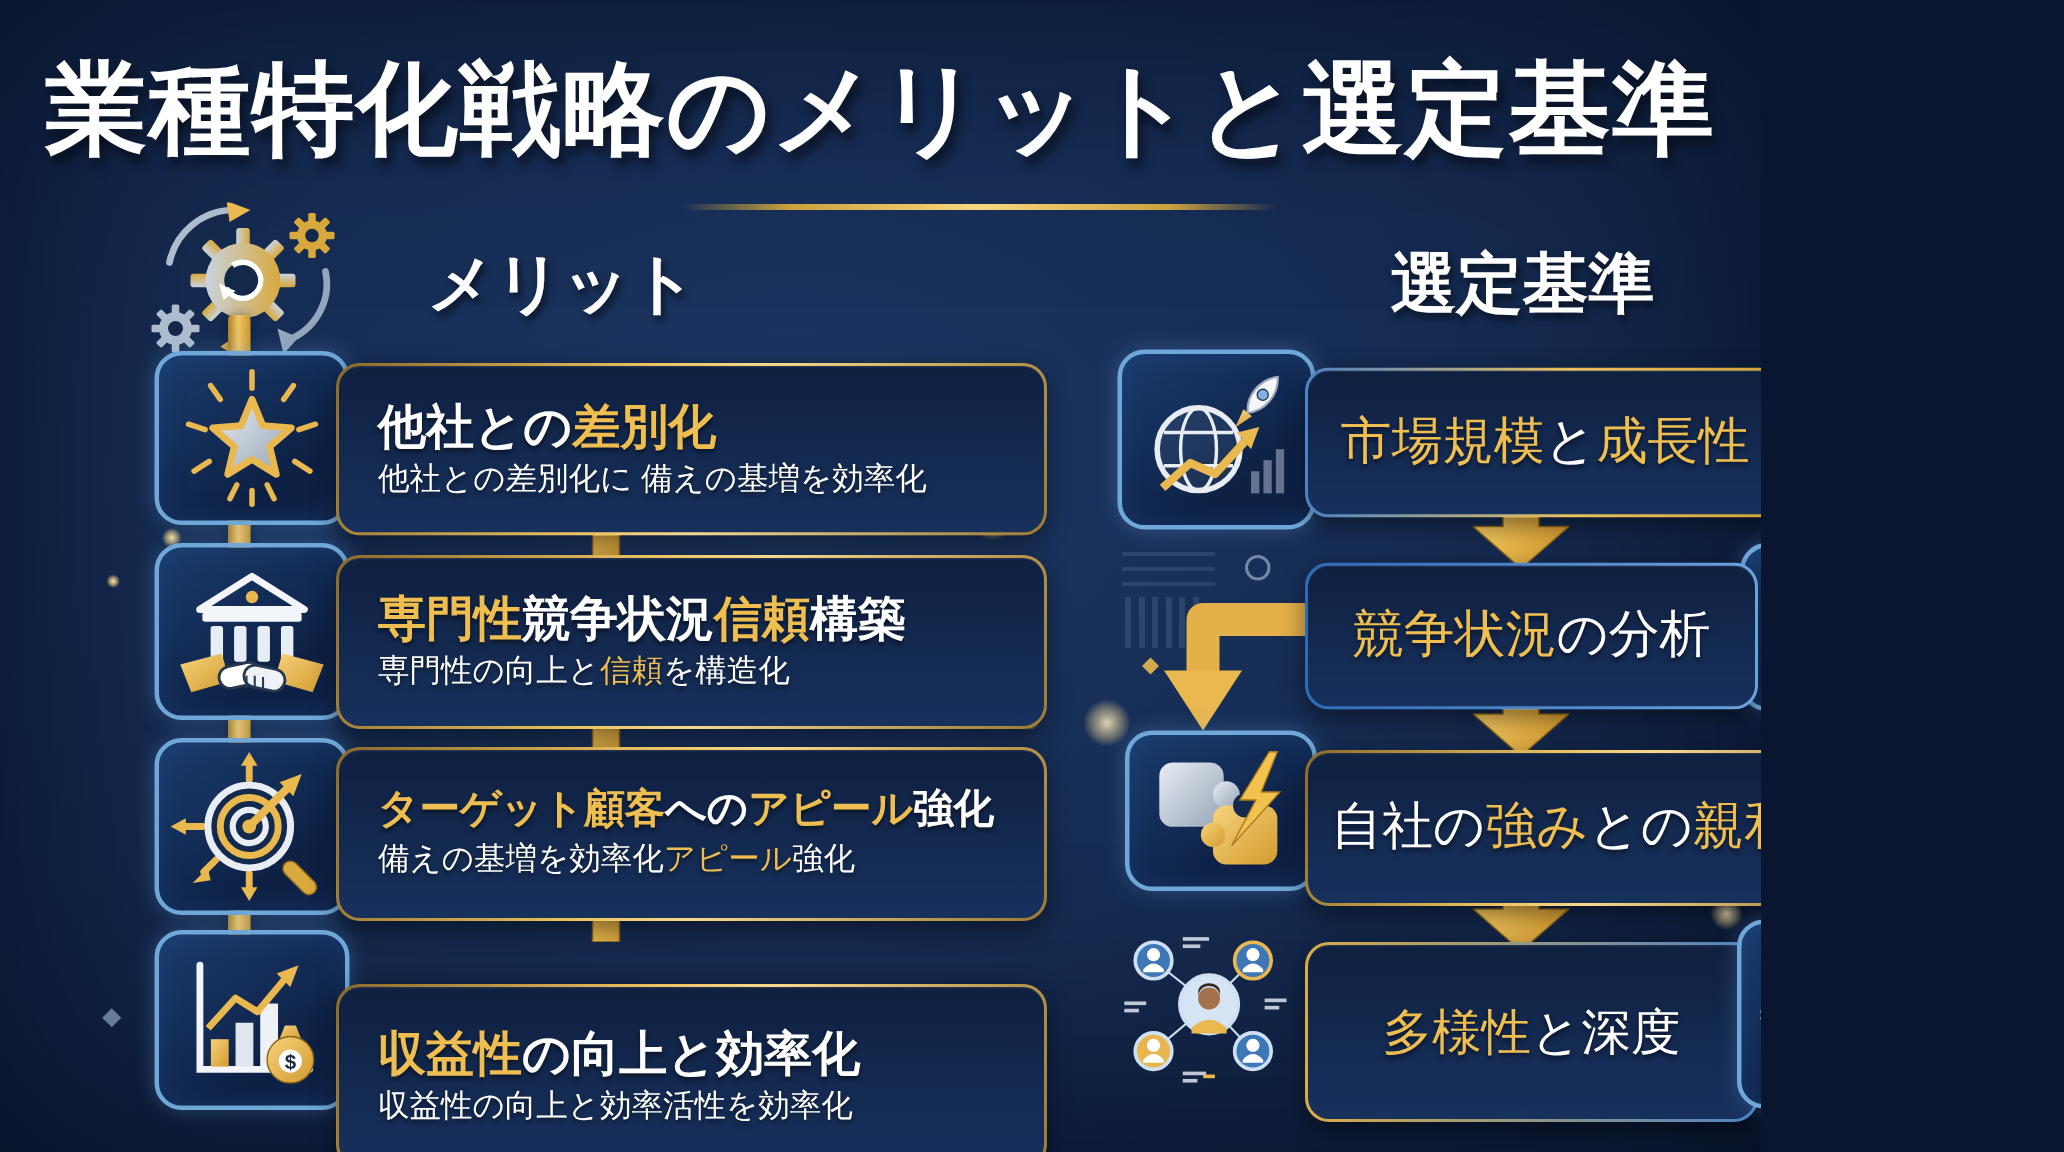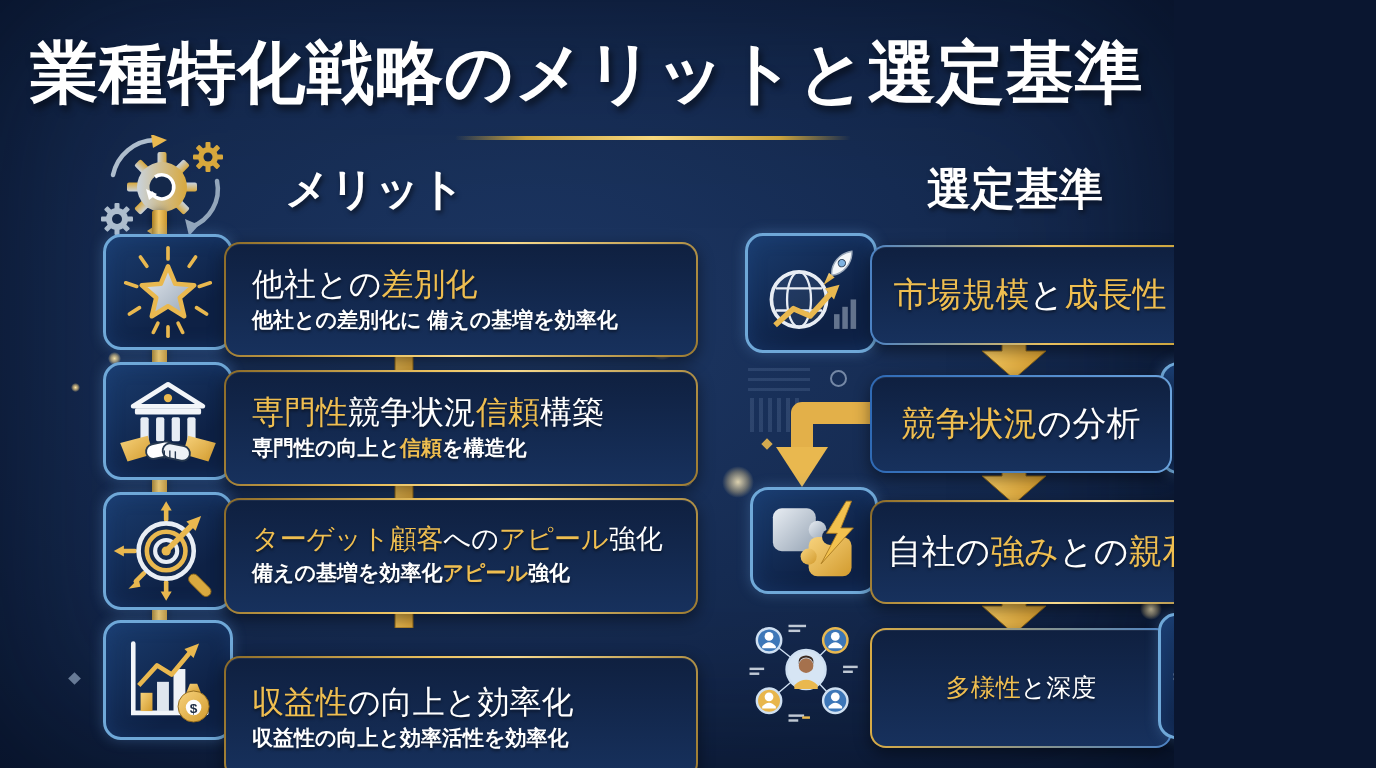--- a/index.html
+++ b/index.html
@@ -25,23 +25,23 @@
                linear-gradient(115deg,#8a6a28,#ecc25f 40%,#f6d98c 55%,#9c7a30) border-box;
     box-shadow:0 5px 16px rgba(0,0,0,.45), inset 0 1px 0 rgba(255,255,255,.07);
     display:flex;flex-direction:column;justify-content:center;}
   .txtbox.blueb{background:linear-gradient(180deg,#0f2040,#17315d) padding-box,
                linear-gradient(90deg,#2f6ab5,#6ba3dd) border-box;text-align:right;}
   .txtbox.bluegold{background:linear-gradient(180deg,#0f2040,#17315d) padding-box,
                linear-gradient(90deg,#4b82c4,#e9c05e 55%,#caa33c) border-box;}
   .txtbox.goldblue{background:linear-gradient(180deg,#0f2040,#17315d) padding-box,
                linear-gradient(90deg,#d8ab45,#4b82c4) border-box;}
   .lbox{padding:6px 10px 8px 26px;}
-  .lbox .bt{font-size:32px;font-weight:400;white-space:nowrap;text-shadow:0 2px 3px rgba(0,0,0,.5);line-height:1.25;}
+  .lbox .bt{font-size:32px;font-weight:700;white-space:nowrap;text-shadow:0 2px 3px rgba(0,0,0,.5);line-height:1.25;}
   .lbox .bt.small{font-size:27px;}
-  .lbox .bs{font-size:21px;font-weight:700;white-space:nowrap;color:#f2f5fa;
+  .lbox .bs{font-size:21px;font-weight:400;white-space:nowrap;color:#f2f5fa;
     text-shadow:0 2px 3px rgba(0,0,0,.5);line-height:1.3;margin-top:2px;}
   .rbox{align-items:center;text-align:center;padding:4px 8px;}
   .rbox .bt{font-size:34px;font-weight:400;white-space:nowrap;text-shadow:0 2px 3px rgba(0,0,0,.5);line-height:1.35;}
   .tg{color:#EFBE50;}
   .tw{color:#ffffff;}
 
   .iconbox{border:3px solid #6fa8d8;border-radius:18px;
     background:linear-gradient(145deg,#1a3c6e 0%,#0e2145 70%);
     box-shadow:0 0 14px rgba(110,165,225,.30), inset 0 0 18px rgba(30,70,130,.45);
     display:flex;align-items:center;justify-content:center;}
@@ -379,21 +379,21 @@
       <circle cx="24" cy="88" r="12.5" fill="#E8B64C" stroke="#CFE0F2" stroke-width="2.5"></circle>
       <circle cx="24" cy="84" r="4.5" fill="#FFFFFF"></circle>
         <path d="M17,94 q7,-8 14,0 v2 h-14 z" fill="#FFFFFF"></path>
       <circle cx="92" cy="88" r="12.5" fill="#3D77B8" stroke="#CFE0F2" stroke-width="2.5"></circle>
       <circle cx="92" cy="84" r="4.5" fill="#FFFFFF"></circle>
         <path d="M85,94 q7,-8 14,0 v2 h-14 z" fill="#FFFFFF"></path>
     </g>
   </svg>
 
   <div class="abs txtbox rbox goldblue" style="left:870px;top:628px;width:282px;height:108px">
-    <div class="bt" style="font-size:25px"><span class="tg">多様性</span><span class="tw">と深度</span></div>
+    <div class="bt" style="font-size:33px"><span class="tg">多様性</span><span class="tw">と深度</span></div>
   </div>
 
   <div class="abs iconbox" style="left:1158px;top:613px;width:130px;height:120px">
     <svg width="120" height="110" viewBox="0 0 132 122">
       <g stroke="#CFE0F2" stroke-width="1.6">
         <line x1="66" y1="62" x2="30" y2="32"></line>
           <line x1="66" y1="62" x2="102" y2="32"></line>
         <line x1="66" y1="62" x2="30" y2="92"></line>
           <line x1="66" y1="62" x2="102" y2="92"></line>
       </g>

